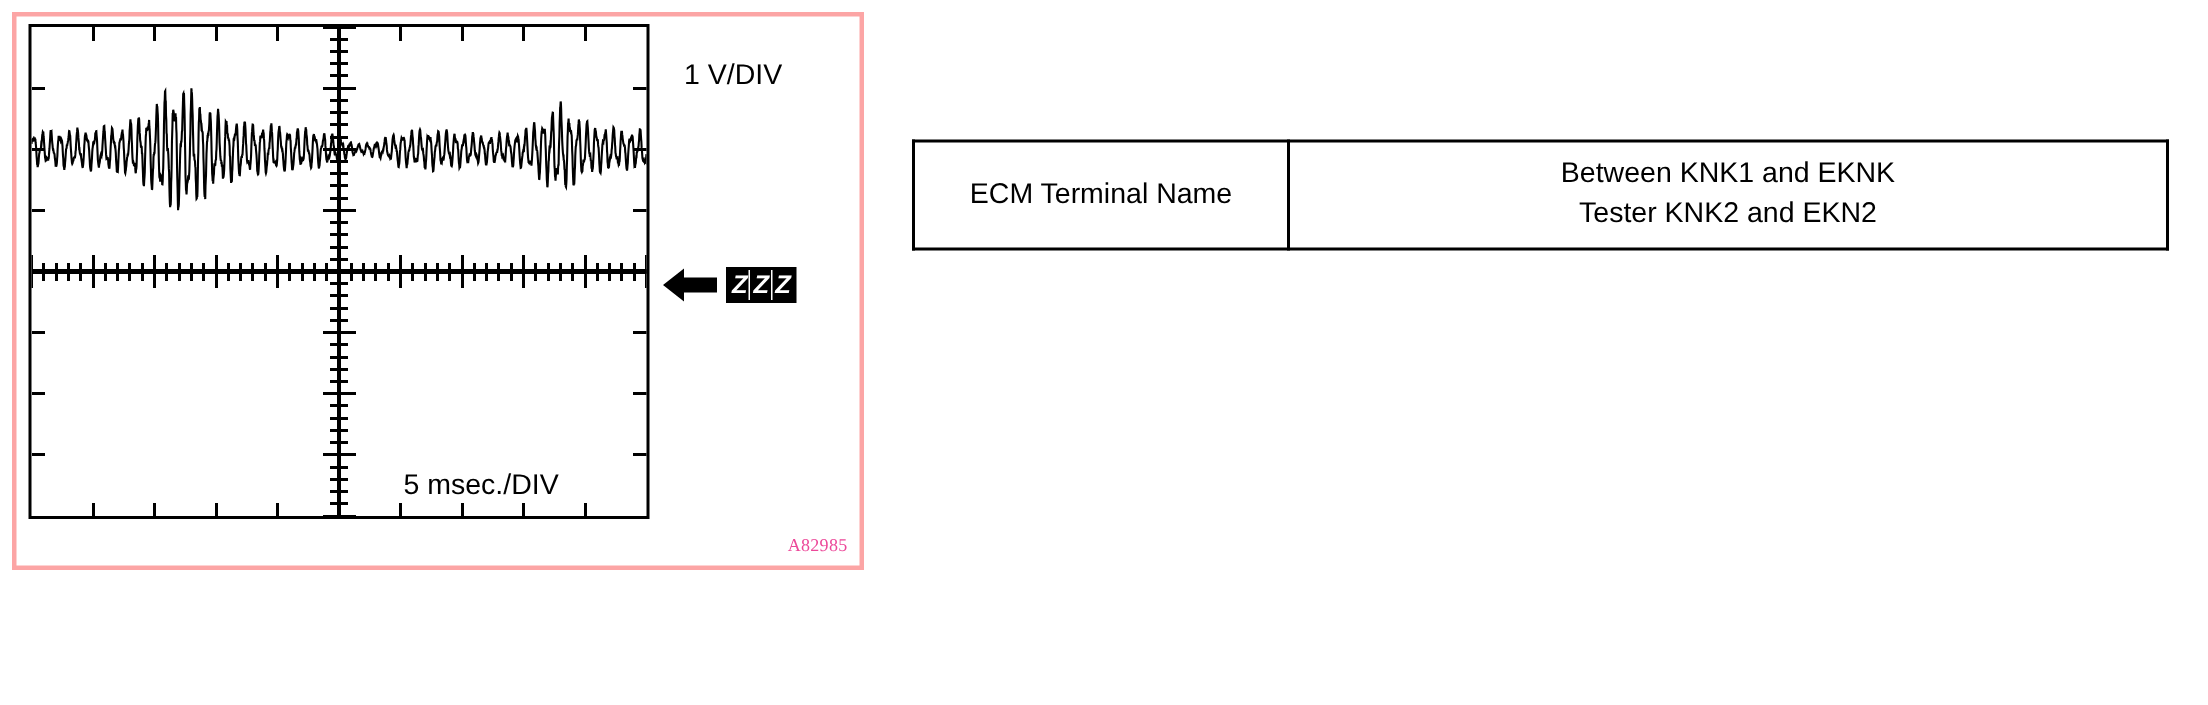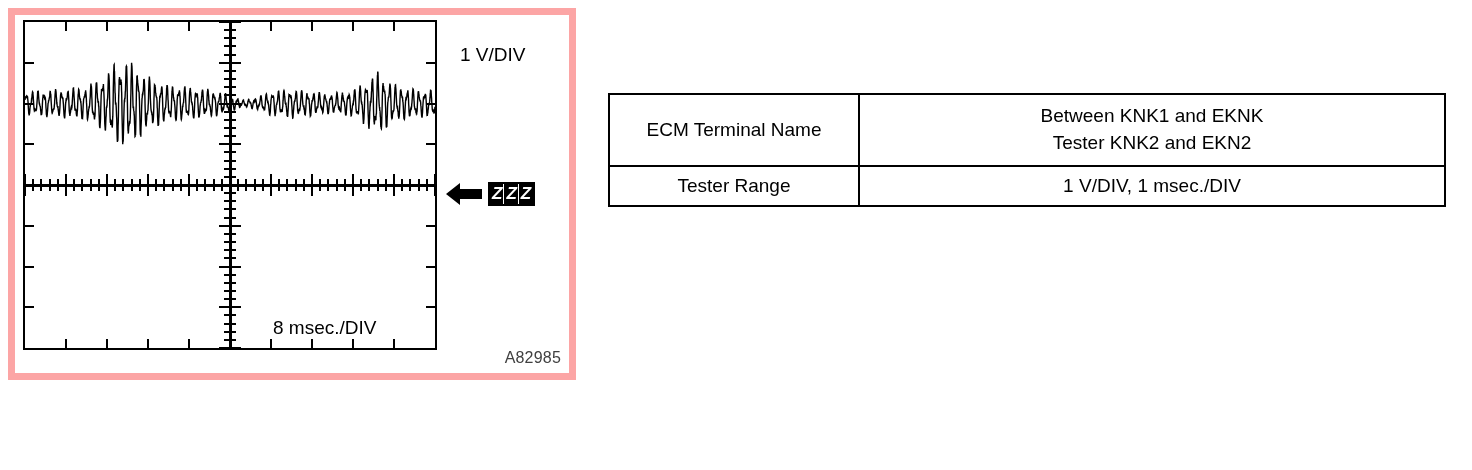--- a/index.html
+++ b/index.html
@@ -17,21 +17,21 @@
     overflow: hidden;
   }
 
   
   #scope-figure {
     position: absolute;
     left: 8px;
     top: 8px;
     width: 568px;
     height: 372px;
-    border: 7px solid #fca5a5;
+    border: 3px solid #fca5a5;
     box-sizing: border-box;
     background: #fff;
   }
 
   #scope-grid {
     position: absolute;
     left: 8px;
     top: 5px;
     width: 414px;
     height: 330px;
@@ -55,24 +55,24 @@
     color: #000;
     white-space: nowrap;
   }
   #label-vdiv { left: 445px; top: 30px; }
   #label-timediv { left: 258px; top: 303px; }
 
   #figure-id {
     position: absolute;
     right: 8px;
     bottom: 6px;
-    font-family: Liberation Sans, sans-serif;
-    font-size: 16px;
+    font-family: Liberation Serif, serif;
+    font-size: 12px;
     letter-spacing: 0.2px;
-    color: #404040;
+    color: #ec4899;
     white-space: nowrap;
   }
 
   
   #trigger-arrow {
     position: absolute;
     left: 431px;
     top: 166px;
     width: 36px;
     height: 26px;
@@ -275,21 +275,21 @@
           <line x1="199" y1="309.7" x2="211" y2="309.7"></line>
           <line x1="199" y1="317.85" x2="211" y2="317.85"></line>
           <line x1="194" y1="326" x2="216" y2="326"></line>
         </g>
       <path id="p-waveform" fill="none" stroke="#000" stroke-width="1.4" shape-rendering="geometricPrecision" d="M0.00 77.91L0.17 76.19L0.34 75.13L0.51 74.92L0.68 74.77L0.85 75.48L1.02 75.58L1.20 75.16L1.37 74.84L1.54 76.28L1.71 74.70L1.88 74.99L2.05 74.21L2.22 74.19L2.39 74.98L2.56 74.56L2.73 77.00L2.90 78.37L3.07 80.34L3.25 83.68L3.42 86.68L3.59 88.61L3.76 91.50L3.93 91.67L4.10 93.43L4.27 92.53L4.44 91.57L4.61 91.06L4.78 88.90L4.95 86.51L5.13 84.45L5.30 84.00L5.47 82.47L5.64 81.60L5.81 82.20L5.98 81.30L6.15 81.06L6.32 80.23L6.49 77.96L6.66 78.28L6.83 76.65L7.00 74.21L7.17 71.91L7.35 71.17L7.52 70.07L7.69 70.41L7.86 69.70L8.03 72.81L8.20 74.01L8.37 77.04L8.54 79.45L8.71 82.24L8.88 84.46L9.05 87.06L9.22 87.85L9.40 88.94L9.57 88.70L9.74 89.44L9.91 88.68L10.08 88.46L10.25 87.31L10.42 87.57L10.59 87.80L10.76 87.74L10.93 87.64L11.10 89.17L11.28 87.60L11.45 87.51L11.62 85.93L11.79 82.97L11.96 81.30L12.13 78.66L12.30 76.25L12.47 73.56L12.64 70.16L12.81 68.77L12.98 69.66L13.15 70.39L13.33 70.10L13.50 72.47L13.67 75.20L13.84 77.24L14.01 78.73L14.18 80.82L14.35 81.79L14.52 81.74L14.69 82.68L14.86 83.82L15.03 84.05L15.20 84.27L15.38 85.16L15.55 87.20L15.72 88.34L15.89 89.83L16.06 92.04L16.23 91.91L16.40 93.08L16.57 92.57L16.74 91.91L16.91 90.64L17.08 87.79L17.25 85.82L17.42 81.25L17.60 78.46L17.77 76.09L17.94 75.42L18.11 72.60L18.28 73.49L18.45 73.36L18.62 72.68L18.79 73.47L18.96 74.99L19.13 75.52L19.30 75.66L19.48 75.20L19.65 76.23L19.82 75.91L19.99 76.09L20.16 75.43L20.33 75.86L20.50 77.54L20.67 79.47L20.84 83.04L21.01 85.96L21.18 87.79L21.35 92.11L21.53 92.99L21.70 93.68L21.87 95.19L22.04 93.34L22.21 93.30L22.38 90.45L22.55 88.83L22.72 86.28L22.89 83.86L23.06 81.47L23.23 81.06L23.40 80.69L23.57 78.39L23.75 79.22L23.92 78.05L24.09 77.34L24.26 76.25L24.43 75.62L24.60 74.67L24.77 73.14L24.94 70.62L25.11 69.37L25.28 69.44L25.45 70.73L25.63 72.10L25.80 72.52L25.97 76.03L26.14 79.28L26.31 82.06L26.48 84.27L26.65 87.03L26.82 88.80L26.99 90.72L27.16 91.24L27.33 90.94L27.50 90.21L27.68 89.36L27.85 89.22L28.02 88.69L28.19 87.32L28.36 87.07L28.53 87.04L28.70 86.33L28.87 87.53L29.04 86.54L29.21 85.30L29.38 82.94L29.55 82.06L29.72 78.19L29.90 75.95L30.07 72.75L30.24 70.84L30.41 69.46L30.58 67.09L30.75 69.01L30.92 69.00L31.09 70.64L31.26 73.60L31.43 75.56L31.60 77.43L31.77 81.09L31.95 81.01L32.12 83.04L32.29 84.32L32.46 84.76L32.63 84.23L32.80 85.17L32.97 85.09L33.14 87.48L33.31 88.60L33.48 88.18L33.65 90.74L33.82 92.61L34.00 93.35L34.17 93.33L34.34 92.51L34.51 91.02L34.68 88.75L34.85 86.13L35.02 83.18L35.19 78.83L35.36 77.16L35.53 73.80L35.70 72.24L35.88 71.83L36.05 70.44L36.22 71.98L36.39 71.73L36.56 72.17L36.73 73.60L36.90 75.35L37.07 75.64L37.24 75.35L37.41 75.85L37.58 75.67L37.75 75.90L37.92 76.26L38.10 78.82L38.27 80.62L38.44 82.36L38.61 85.61L38.78 88.23L38.95 91.79L39.12 93.71L39.29 94.69L39.46 95.57L39.63 96.30L39.80 95.02L39.98 91.72L40.15 89.76L40.32 87.25L40.49 83.55L40.66 81.22L40.83 80.21L41.00 78.58L41.17 76.78L41.34 76.69L41.51 77.39L41.68 76.79L41.85 76.95L42.02 76.03L42.20 75.13L42.37 74.00L42.54 70.86L42.71 70.71L42.88 70.69L43.05 69.51L43.22 69.46L43.39 72.15L43.56 73.94L43.73 76.56L43.90 80.78L44.08 84.84L44.25 88.69L44.42 90.14L44.59 91.55L44.76 92.57L44.93 93.81L45.10 92.02L45.27 91.05L45.44 90.49L45.61 89.40L45.78 87.58L45.95 86.17L46.13 85.46L46.30 86.05L46.47 85.68L46.64 86.03L46.81 84.23L46.98 84.43L47.15 82.59L47.32 79.25L47.49 76.64L47.66 73.92L47.83 71.23L48.00 69.47L48.18 66.22L48.35 65.99L48.52 65.92L48.69 69.21L48.86 69.71L49.03 73.72L49.20 76.11L49.37 79.17L49.54 81.77L49.71 84.93L49.88 86.84L50.05 86.50L50.23 87.27L50.40 87.79L50.57 87.65L50.74 86.79L50.91 87.91L51.08 88.07L51.25 91.40L51.42 92.34L51.59 93.59L51.76 93.85L51.93 94.41L52.10 92.42L52.27 89.53L52.45 88.27L52.62 83.74L52.79 79.68L52.96 76.96L53.13 72.62L53.30 71.99L53.47 69.97L53.64 67.29L53.81 67.56L53.98 68.12L54.15 70.01L54.33 72.55L54.50 74.73L54.67 75.68L54.84 77.24L55.01 75.98L55.18 78.13L55.35 76.78L55.52 78.99L55.69 80.06L55.86 80.00L56.03 82.09L56.20 84.10L56.38 88.46L56.55 90.81L56.72 93.11L56.89 96.67L57.06 96.01L57.23 97.27L57.40 95.56L57.57 95.83L57.74 93.15L57.91 89.01L58.08 85.71L58.25 82.00L58.43 80.54L58.60 77.24L58.77 76.86L58.94 75.82L59.11 75.40L59.28 74.36L59.45 75.06L59.62 75.58L59.79 73.84L59.96 72.33L60.13 71.40L60.30 70.31L60.48 70.10L60.65 68.38L60.82 70.98L60.99 71.58L61.16 73.92L61.33 76.36L61.50 80.39L61.67 82.72L61.84 86.72L62.01 90.00L62.18 92.72L62.35 97.04L62.52 97.46L62.70 96.17L62.87 95.55L63.04 93.66L63.21 92.66L63.38 89.80L63.55 88.83L63.72 87.15L63.89 86.42L64.06 85.37L64.23 85.50L64.40 84.97L64.58 83.22L64.75 81.24L64.92 77.94L65.09 76.49L65.26 74.37L65.43 68.98L65.60 67.26L65.77 64.26L65.94 61.59L66.11 63.56L66.28 63.97L66.45 64.73L66.63 68.22L66.80 74.80L66.97 77.81L67.14 83.19L67.31 86.92L67.48 89.19L67.65 91.18L67.82 90.68L67.99 90.40L68.16 91.16L68.33 92.62L68.50 91.59L68.67 90.52L68.85 93.22L69.02 92.68L69.19 94.64L69.36 96.76L69.53 97.43L69.70 95.03L69.87 94.64L70.04 92.68L70.21 87.06L70.38 82.75L70.55 75.10L70.73 70.83L70.90 66.18L71.07 63.63L71.24 60.82L71.41 61.98L71.58 60.34L71.75 61.45L71.92 65.28L72.09 70.60L72.26 71.41L72.43 75.49L72.60 76.59L72.77 77.24L72.95 80.04L73.12 80.18L73.29 79.58L73.46 79.84L73.63 84.31L73.80 84.37L73.97 88.25L74.14 93.33L74.31 97.31L74.48 102.83L74.65 104.92L74.83 105.50L75.00 105.50L75.17 102.13L75.34 99.85L75.51 96.74L75.68 88.98L75.85 83.47L76.02 78.30L76.19 73.04L76.36 71.27L76.53 67.13L76.70 68.84L76.88 68.50L77.05 68.95L77.22 67.46L77.39 66.98L77.56 66.54L77.73 68.08L77.90 67.89L78.07 64.83L78.24 63.92L78.41 61.97L78.58 66.62L78.75 68.00L78.92 72.02L79.10 76.01L79.27 81.55L79.44 89.29L79.61 94.53L79.78 101.69L79.95 104.06L80.12 106.01L80.29 108.49L80.46 108.08L80.63 103.98L80.80 99.42L80.98 95.32L81.15 93.99L81.32 87.23L81.49 84.76L81.66 85.83L81.83 83.46L82.00 84.39L82.17 80.48L82.34 77.96L82.51 77.28L82.68 75.36L82.85 71.14L83.02 66.19L83.20 59.90L83.37 55.20L83.54 51.29L83.71 52.85L83.88 53.20L84.05 56.38L84.22 58.72L84.39 64.75L84.56 75.25L84.73 81.44L84.90 89.68L85.08 95.34L85.25 99.84L85.42 100.89L85.59 99.19L85.76 103.06L85.93 102.30L86.10 101.83L86.27 99.00L86.44 99.31L86.61 100.23L86.78 99.60L86.95 100.34L87.13 104.87L87.30 104.92L87.47 102.82L87.64 96.67L87.81 94.15L87.98 85.53L88.15 78.08L88.32 65.21L88.49 58.70L88.66 50.58L88.83 48.36L89.00 43.05L89.17 42.73L89.35 49.16L89.52 49.41L89.69 59.07L89.86 61.72L90.03 70.61L90.20 71.53L90.37 79.32L90.54 82.13L90.71 82.15L90.88 80.66L91.05 82.71L91.22 85.28L91.40 89.59L91.57 94.43L91.74 96.73L91.91 105.80L92.08 112.62L92.25 117.41L92.42 120.08L92.59 116.20L92.76 119.00L92.93 115.57L93.10 103.73L93.27 99.97L93.45 90.85L93.62 76.97L93.79 71.46L93.96 66.01L94.13 57.34L94.30 58.11L94.47 55.15L94.64 56.03L94.81 56.98L94.98 61.56L95.15 62.63L95.33 60.35L95.50 62.87L95.67 62.10L95.84 61.65L96.01 57.60L96.18 61.89L96.35 60.09L96.52 67.64L96.69 70.85L96.86 81.31L97.03 93.18L97.20 100.76L97.38 107.54L97.55 116.23L97.72 122.15L97.89 119.87L98.06 119.74L98.23 118.08L98.40 111.99L98.57 105.13L98.74 98.54L98.91 92.01L99.08 85.80L99.25 81.07L99.42 77.54L99.60 80.11L99.77 75.79L99.94 76.97L100.11 74.13L100.28 69.71L100.45 69.10L100.62 62.21L100.79 56.57L100.96 51.23L101.13 44.74L101.30 44.37L101.47 46.32L101.65 43.98L101.82 50.90L101.99 55.52L102.16 64.67L102.33 76.50L102.50 86.21L102.67 99.35L102.84 103.27L103.01 108.55L103.18 109.18L103.35 111.58L103.53 108.60L103.70 104.88L103.87 103.91L104.04 103.50L104.21 102.41L104.38 100.43L104.55 100.66L104.72 99.39L104.89 101.78L105.06 98.72L105.23 95.96L105.40 89.95L105.58 84.24L105.75 75.84L105.92 70.70L106.09 58.28L106.26 53.89L106.43 47.93L106.60 40.88L106.77 43.12L106.94 44.28L107.11 48.43L107.28 54.94L107.45 58.82L107.63 68.25L107.80 74.75L107.97 82.21L108.14 86.32L108.31 85.04L108.48 85.08L108.65 88.38L108.82 88.86L108.99 89.49L109.16 92.92L109.33 93.94L109.50 101.33L109.67 104.05L109.85 111.52L110.02 114.49L110.19 114.25L110.36 111.93L110.53 113.33L110.70 108.26L110.87 98.92L111.04 88.71L111.21 83.32L111.38 71.68L111.55 63.74L111.73 61.15L111.90 54.13L112.07 55.56L112.24 53.38L112.41 58.01L112.58 58.16L112.75 61.68L112.92 62.37L113.09 64.03L113.26 66.89L113.43 66.54L113.60 68.74L113.77 69.65L113.95 69.76L114.12 70.56L114.29 75.73L114.46 78.68L114.63 87.37L114.80 92.19L114.97 99.96L115.14 107.82L115.31 111.41L115.48 113.29L115.65 112.86L115.83 114.72L116.00 106.01L116.17 102.12L116.34 98.80L116.51 91.35L116.68 84.22L116.85 80.86L117.02 76.35L117.19 76.11L117.36 73.05L117.53 73.12L117.70 70.53L117.87 72.59L118.05 69.53L118.22 69.30L118.39 66.90L118.56 64.14L118.73 58.54L118.90 56.95L119.07 57.58L119.24 57.17L119.41 60.70L119.58 63.27L119.75 69.54L119.92 76.06L120.10 84.69L120.27 90.45L120.44 97.67L120.61 99.59L120.78 102.87L120.95 101.90L121.12 104.52L121.29 101.16L121.46 99.10L121.63 97.92L121.80 93.26L121.97 90.84L122.15 92.73L122.32 91.23L122.49 92.45L122.66 89.39L122.83 88.63L123.00 88.31L123.17 83.38L123.34 81.55L123.51 76.36L123.68 69.63L123.85 64.69L124.02 59.60L124.20 57.84L124.37 54.55L124.54 56.97L124.71 58.22L124.88 61.03L125.05 64.92L125.22 70.88L125.39 77.04L125.56 79.93L125.73 82.96L125.90 86.30L126.08 87.92L126.25 89.32L126.42 88.69L126.59 91.25L126.76 89.80L126.93 93.15L127.10 91.68L127.27 93.65L127.44 96.95L127.61 101.10L127.78 99.33L127.95 100.34L128.13 99.11L128.30 97.52L128.47 94.82L128.64 89.87L128.81 84.93L128.98 76.18L129.15 73.10L129.32 66.64L129.49 63.04L129.66 63.34L129.83 63.30L130.00 62.71L130.18 66.11L130.35 65.28L130.52 70.65L130.69 71.02L130.86 71.42L131.03 74.53L131.20 73.95L131.37 74.36L131.54 75.88L131.71 75.03L131.88 77.29L132.05 79.20L132.22 85.65L132.40 86.49L132.57 94.16L132.74 97.46L132.91 100.83L133.08 103.93L133.25 102.69L133.42 102.91L133.59 102.70L133.76 96.78L133.93 94.84L134.10 89.99L134.28 85.26L134.45 80.83L134.62 78.90L134.79 74.13L134.96 74.47L135.13 73.83L135.30 74.15L135.47 72.99L135.64 71.26L135.81 72.33L135.98 71.05L136.15 70.71L136.33 68.20L136.50 66.29L136.67 65.33L136.84 64.47L137.01 65.96L137.18 68.38L137.35 73.46L137.52 76.32L137.69 81.96L137.86 87.92L138.03 90.99L138.20 94.47L138.38 97.47L138.55 97.62L138.72 99.34L138.89 98.90L139.06 96.22L139.23 93.13L139.40 92.17L139.57 90.69L139.74 88.13L139.91 87.01L140.08 86.21L140.25 87.34L140.42 85.02L140.60 85.86L140.77 83.31L140.94 80.26L141.11 77.93L141.28 74.03L141.45 72.25L141.62 66.50L141.79 66.10L141.96 63.15L142.13 63.89L142.30 63.24L142.48 65.63L142.65 68.23L142.82 72.34L142.99 77.35L143.16 78.71L143.33 82.77L143.50 85.85L143.67 89.14L143.84 90.11L144.01 89.87L144.18 90.23L144.35 90.73L144.53 88.73L144.70 90.50L144.87 90.79L145.04 91.78L145.21 91.99L145.38 92.93L145.55 94.53L145.72 95.15L145.89 92.18L146.06 90.55L146.23 88.27L146.40 85.24L146.58 79.56L146.75 75.49L146.92 70.97L147.09 69.45L147.26 66.75L147.43 65.03L147.60 65.06L147.77 65.55L147.94 69.22L148.11 71.59L148.28 72.71L148.45 76.15L148.63 75.45L148.80 77.01L148.97 79.32L149.14 78.00L149.31 79.07L149.48 79.10L149.65 81.75L149.82 83.52L149.99 85.41L150.16 88.37L150.33 91.74L150.50 96.02L150.68 96.49L150.85 97.82L151.02 98.31L151.19 98.10L151.36 96.05L151.53 93.03L151.70 89.93L151.87 84.79L152.04 82.21L152.21 77.16L152.38 76.27L152.55 73.08L152.72 72.60L152.90 74.10L153.07 73.47L153.24 72.43L153.41 74.02L153.58 72.34L153.75 72.61L153.92 72.03L154.09 70.90L154.26 71.11L154.43 68.38L154.60 70.50L154.78 70.65L154.95 74.44L155.12 75.81L155.29 81.28L155.46 83.51L155.63 88.31L155.80 90.91L155.97 93.95L156.14 96.85L156.31 97.53L156.48 96.95L156.65 94.95L156.82 92.92L157.00 91.87L157.17 89.23L157.34 88.11L157.51 84.78L157.68 84.86L157.85 84.81L158.02 82.34L158.19 81.59L158.36 80.92L158.53 81.28L158.70 77.46L158.88 76.04L159.05 72.91L159.22 69.68L159.39 68.71L159.56 65.48L159.73 66.54L159.90 64.26L160.07 66.29L160.24 69.75L160.41 70.88L160.58 75.13L160.75 79.50L160.92 82.56L161.10 86.73L161.27 89.12L161.44 88.97L161.61 90.66L161.78 89.40L161.95 91.01L162.12 90.13L162.29 89.38L162.46 90.62L162.63 89.93L162.80 89.71L162.97 91.96L163.15 92.33L163.32 92.55L163.49 92.14L163.66 90.11L163.83 88.42L164.00 83.77L164.17 81.64L164.34 76.23L164.51 72.90L164.68 70.12L164.85 68.96L165.03 67.74L165.20 66.02L165.37 66.57L165.54 69.64L165.71 70.24L165.88 72.25L166.05 74.66L166.22 76.47L166.39 79.35L166.56 80.13L166.73 80.09L166.90 81.08L167.08 80.57L167.25 83.57L167.42 83.15L167.59 84.44L167.76 87.83L167.93 89.51L168.10 92.08L168.27 93.80L168.44 95.34L168.61 95.67L168.78 96.27L168.95 95.25L169.13 92.63L169.30 90.23L169.47 86.50L169.64 83.18L169.81 78.69L169.98 76.14L170.15 74.87L170.32 72.16L170.49 71.56L170.66 71.78L170.83 73.20L171.00 73.64L171.17 72.77L171.35 73.04L171.52 74.32L171.69 73.13L171.86 72.30L172.03 71.80L172.20 71.82L172.37 72.28L172.54 75.29L172.71 75.73L172.88 80.57L173.05 82.93L173.22 86.33L173.40 89.93L173.57 91.77L173.74 94.84L173.91 94.99L174.08 95.44L174.25 94.25L174.42 92.89L174.59 91.83L174.76 89.69L174.93 87.13L175.10 84.19L175.28 83.10L175.45 81.80L175.62 80.25L175.79 80.98L175.96 80.03L176.13 78.83L176.30 78.11L176.47 78.16L176.64 74.48L176.81 74.32L176.98 70.16L177.15 69.73L177.32 68.59L177.50 67.70L177.67 68.40L177.84 69.31L178.01 72.26L178.18 74.42L178.35 78.53L178.52 82.78L178.69 85.25L178.86 88.21L179.03 89.08L179.20 90.58L179.38 91.82L179.55 90.27L179.72 91.28L179.89 90.30L180.06 87.95L180.23 88.24L180.40 89.19L180.57 89.03L180.74 88.37L180.91 88.84L181.08 88.69L181.25 88.21L181.43 87.67L181.60 85.67L181.77 82.47L181.94 78.31L182.11 74.80L182.28 72.09L182.45 69.56L182.62 69.29L182.79 66.80L182.96 68.66L183.13 68.17L183.30 71.58L183.47 72.55L183.65 74.22L183.82 78.41L183.99 79.34L184.16 81.33L184.33 83.06L184.50 82.14L184.67 82.42L184.84 83.32L185.01 84.39L185.18 84.40L185.35 85.41L185.53 88.05L185.70 89.49L185.87 90.40L186.04 92.63L186.21 93.06L186.38 93.94L186.55 93.64L186.72 90.91L186.89 90.15L187.06 86.86L187.23 84.09L187.40 80.53L187.58 76.49L187.75 73.97L187.92 72.35L188.09 71.89L188.26 71.36L188.43 72.95L188.60 73.01L188.77 74.35L188.94 74.13L189.11 74.93L189.28 75.33L189.45 76.39L189.63 74.80L189.80 76.28L189.97 76.12L190.14 77.18L190.31 78.15L190.48 79.79L190.65 81.16L190.82 84.37L190.99 87.75L191.16 90.30L191.33 92.13L191.50 93.67L191.67 94.26L191.85 92.60L192.02 92.46L192.19 89.82L192.36 88.64L192.53 86.10L192.70 83.92L192.87 81.55L193.04 80.77L193.21 80.22L193.38 79.62L193.55 79.47L193.72 79.54L193.90 79.22L194.07 78.02L194.24 76.23L194.41 75.56L194.58 74.93L194.75 73.71L194.92 72.00L195.09 71.40L195.26 70.89L195.43 72.37L195.60 74.21L195.78 75.31L195.95 79.10L196.12 81.62L196.29 84.21L196.46 86.68L196.63 88.26L196.80 88.72L196.97 89.50L197.14 90.31L197.31 88.55L197.48 89.10L197.65 87.67L197.83 86.56L198.00 86.95L198.17 86.67L198.34 86.49L198.51 85.89L198.68 86.41L198.85 85.70L199.02 84.25L199.19 83.22L199.36 81.87L199.53 80.48L199.70 77.56L199.88 76.85L200.05 73.60L200.22 72.26L200.39 72.21L200.56 71.13L200.73 72.33L200.90 73.86L201.07 75.08L201.24 76.72L201.41 79.04L201.58 79.40L201.75 81.76L201.93 83.20L202.10 82.84L202.27 83.81L202.44 83.41L202.61 83.61L202.78 84.83L202.95 84.78L203.12 85.20L203.29 85.68L203.46 86.66L203.63 88.05L203.80 88.22L203.97 88.79L204.15 88.85L204.32 87.68L204.49 86.92L204.66 85.84L204.83 82.76L205.00 80.59L205.17 79.09L205.34 77.10L205.51 75.85L205.68 75.01L205.85 74.62L206.03 74.75L206.20 75.32L206.37 76.66L206.54 77.60L206.71 78.15L206.88 78.24L207.05 78.13L207.22 78.81L207.39 78.75L207.56 78.41L207.73 79.57L207.90 79.26L208.08 80.63L208.25 81.57L208.42 83.28L208.59 84.83L208.76 85.28L208.93 87.08L209.10 87.53L209.27 88.00L209.44 88.00L209.61 87.84L209.78 87.16L209.95 85.71L210.12 84.60L210.30 83.17L210.47 82.11L210.64 81.32L210.81 80.75L210.98 80.02L211.15 79.25L211.32 79.13L211.49 79.57L211.66 79.08L211.83 79.35L212.00 78.77L212.17 78.89L212.35 78.45L212.52 77.42L212.69 77.22L212.86 77.51L213.03 77.32L213.20 78.35L213.37 78.55L213.54 79.50L213.71 80.66L213.88 82.18L214.05 83.48L214.22 84.08L214.40 84.46L214.57 85.34L214.74 85.21L214.91 85.24L215.08 84.62L215.25 84.32L215.42 84.01L215.59 83.46L215.76 83.12L215.93 82.66L216.10 82.64L216.28 82.72L216.45 82.28L216.62 82.57L216.79 82.05L216.96 81.69L217.13 81.25L217.30 80.58L217.47 80.14L217.64 79.52L217.81 78.97L217.98 78.39L218.15 78.21L218.32 78.22L218.50 78.07L218.67 78.91L218.84 79.36L219.01 80.14L219.18 80.89L219.35 81.59L219.52 82.11L219.69 82.61L219.86 83.03L220.03 82.85L220.20 82.73L220.38 83.13L220.55 83.30L220.72 82.96L220.89 83.66L221.06 83.78L221.23 83.83L221.40 84.58L221.57 84.23L221.74 84.63L221.91 84.68L222.08 83.78L222.25 83.55L222.42 82.59L222.60 81.82L222.77 80.82L222.94 79.38L223.11 78.75L223.28 78.05L223.45 77.91L223.62 77.61L223.79 78.06L223.96 77.94L224.13 78.68L224.30 79.29L224.47 79.84L224.65 79.91L224.82 79.93L224.99 80.20L225.16 80.72L225.33 80.53L225.50 80.87L225.67 80.91L225.84 81.22L226.01 81.96L226.18 83.25L226.35 84.11L226.53 85.07L226.70 85.52L226.87 86.45L227.04 86.50L227.21 86.56L227.38 86.11L227.55 85.05L227.72 83.94L227.89 83.10L228.06 81.92L228.23 80.75L228.40 80.44L228.57 79.75L228.75 78.95L228.92 79.13L229.09 79.06L229.26 79.17L229.43 78.70L229.60 79.26L229.77 78.52L229.94 78.77L230.11 77.59L230.28 77.24L230.45 77.53L230.63 77.28L230.80 77.51L230.97 78.11L231.14 79.31L231.31 80.40L231.48 81.56L231.65 83.14L231.82 84.63L231.99 85.56L232.16 86.86L232.33 86.94L232.50 86.94L232.68 87.38L232.85 86.48L233.02 85.56L233.19 84.39L233.36 84.49L233.53 83.33L233.70 83.03L233.87 83.01L234.04 82.68L234.21 82.98L234.38 82.00L234.55 82.06L234.72 80.63L234.90 79.70L235.07 79.09L235.24 77.24L235.41 76.28L235.58 74.50L235.75 73.90L235.92 73.92L236.09 73.42L236.26 74.81L236.43 76.01L236.60 78.08L236.78 78.81L236.95 81.62L237.12 83.28L237.29 83.57L237.46 84.77L237.63 85.29L237.80 85.80L237.97 85.93L238.14 85.78L238.31 86.19L238.48 86.48L238.65 86.01L238.83 86.53L239.00 86.53L239.17 87.53L239.34 87.25L239.51 88.33L239.68 87.47L239.85 85.83L240.02 84.07L240.19 82.97L240.36 80.10L240.53 77.69L240.70 75.21L240.88 73.86L241.05 72.75L241.22 72.19L241.39 71.87L241.56 72.51L241.73 74.79L241.90 76.10L242.07 77.28L242.24 78.41L242.41 78.82L242.58 79.22L242.75 80.74L242.93 80.82L243.10 80.44L243.27 81.42L243.44 82.75L243.61 82.80L243.78 84.88L243.95 86.75L244.12 88.70L244.29 89.76L244.46 91.55L244.63 93.20L244.80 93.31L244.97 91.94L245.15 91.16L245.32 89.28L245.49 85.97L245.66 82.76L245.83 81.75L246.00 78.57L246.17 76.95L246.34 76.14L246.51 75.03L246.68 74.07L246.85 74.44L247.03 75.68L247.20 74.98L247.37 75.17L247.54 75.18L247.71 74.79L247.88 74.35L248.05 73.39L248.22 74.19L248.39 74.22L248.56 75.37L248.73 75.72L248.90 79.08L249.08 80.54L249.25 83.62L249.42 87.02L249.59 89.15L249.76 90.75L249.93 92.31L250.10 94.12L250.27 92.01L250.44 91.76L250.61 91.00L250.78 88.66L250.95 87.52L251.13 85.14L251.30 82.98L251.47 83.45L251.64 81.65L251.81 82.62L251.98 81.03L252.15 80.17L252.32 79.97L252.49 79.00L252.66 77.26L252.83 75.21L253.00 72.89L253.17 71.78L253.35 69.48L253.52 69.39L253.69 68.52L253.86 70.81L254.03 72.86L254.20 74.11L254.37 77.67L254.54 79.44L254.71 83.09L254.88 86.50L255.05 87.58L255.22 88.49L255.40 90.28L255.57 89.72L255.74 88.15L255.91 88.74L256.08 88.33L256.25 88.59L256.42 87.46L256.59 87.99L256.76 87.87L256.93 88.39L257.10 89.40L257.28 89.30L257.45 86.81L257.62 85.16L257.79 84.45L257.96 79.77L258.13 78.43L258.30 75.05L258.47 72.11L258.64 69.96L258.81 68.82L258.98 68.37L259.15 68.81L259.33 71.17L259.50 73.39L259.67 73.84L259.84 76.26L260.01 78.19L260.18 80.14L260.35 81.46L260.52 81.55L260.69 82.32L260.86 82.52L261.03 82.23L261.20 84.46L261.38 85.25L261.55 86.61L261.72 89.29L261.89 89.86L262.06 92.86L262.23 92.78L262.40 93.40L262.57 94.92L262.74 93.51L262.91 90.10L263.08 88.54L263.25 85.34L263.43 81.13L263.60 78.34L263.77 75.18L263.94 73.26L264.11 73.60L264.28 72.92L264.45 72.19L264.62 72.98L264.79 73.24L264.96 75.00L265.13 73.77L265.30 74.46L265.47 74.89L265.65 74.22L265.82 74.46L265.99 73.39L266.16 75.51L266.33 76.23L266.50 77.91L266.67 80.94L266.84 83.75L267.01 85.57L267.18 90.32L267.35 92.55L267.53 93.67L267.70 96.16L267.87 96.07L268.04 94.96L268.21 92.09L268.38 90.18L268.55 88.07L268.72 86.61L268.89 83.29L269.06 82.57L269.23 80.89L269.40 79.46L269.57 79.35L269.75 78.40L269.92 79.60L270.09 77.53L270.26 76.64L270.43 76.47L270.60 73.31L270.77 71.44L270.94 71.17L271.11 69.45L271.28 69.58L271.45 69.87L271.63 71.84L271.80 72.98L271.97 76.99L272.14 79.97L272.31 82.26L272.48 84.93L272.65 88.75L272.82 89.16L272.99 90.09L273.16 91.58L273.33 90.57L273.50 90.79L273.68 89.32L273.85 87.89L274.02 87.61L274.19 88.16L274.36 87.83L274.53 88.38L274.70 88.40L274.87 87.61L275.04 85.81L275.21 84.93L275.38 82.87L275.55 80.43L275.73 77.85L275.90 75.87L276.07 73.02L276.24 70.92L276.41 69.73L276.58 68.86L276.75 68.82L276.92 69.32L277.09 70.58L277.26 73.26L277.43 76.52L277.60 78.97L277.77 81.01L277.95 82.67L278.12 83.15L278.29 84.27L278.46 84.53L278.63 84.45L278.80 85.50L278.97 85.15L279.14 86.81L279.31 86.69L279.48 88.57L279.65 91.01L279.82 92.43L280.00 92.55L280.17 92.75L280.34 92.11L280.51 89.88L280.68 87.86L280.85 85.68L281.02 82.91L281.19 79.13L281.36 77.16L281.53 74.87L281.70 73.04L281.88 71.63L282.05 71.23L282.22 73.40L282.39 74.24L282.56 74.62L282.73 74.72L282.90 76.49L283.07 76.38L283.24 75.67L283.41 76.51L283.58 76.84L283.75 76.10L283.93 76.91L284.10 77.83L284.27 81.26L284.44 81.71L284.61 84.51L284.78 88.09L284.95 90.72L285.12 91.52L285.29 93.94L285.46 93.60L285.63 94.14L285.80 92.56L285.98 90.47L286.15 88.00L286.32 85.98L286.49 83.28L286.66 81.93L286.83 81.08L287.00 79.40L287.17 78.20L287.34 79.00L287.51 78.56L287.68 78.57L287.85 76.85L288.02 75.92L288.20 76.14L288.37 74.62L288.54 72.39L288.71 71.64L288.88 72.24L289.05 71.94L289.22 72.27L289.39 73.96L289.56 76.90L289.73 79.19L289.90 80.65L290.07 84.13L290.25 87.27L290.42 89.25L290.59 90.09L290.76 90.02L290.93 89.94L291.10 90.74L291.27 89.15L291.44 88.03L291.61 86.84L291.78 86.14L291.95 86.63L292.13 84.87L292.30 84.82L292.47 85.97L292.64 85.45L292.81 85.19L292.98 83.65L293.15 81.28L293.32 79.85L293.49 78.09L293.66 75.64L293.83 72.75L294.00 72.32L294.18 70.14L294.35 70.71L294.52 71.02L294.69 72.76L294.86 74.08L295.03 76.17L295.20 77.92L295.37 79.72L295.54 82.50L295.71 83.43L295.88 85.09L296.05 85.52L296.22 84.60L296.40 85.18L296.57 84.83L296.74 85.22L296.91 86.08L297.08 87.78L297.25 88.39L297.42 88.69L297.59 89.42L297.76 90.76L297.93 90.38L298.10 89.32L298.28 87.15L298.45 84.97L298.62 83.06L298.79 80.88L298.96 77.94L299.13 76.20L299.30 74.07L299.47 73.86L299.64 73.04L299.81 72.36L299.98 73.86L300.15 74.43L300.32 76.17L300.50 76.59L300.67 77.18L300.84 77.20L301.01 78.23L301.18 78.71L301.35 79.38L301.52 78.89L301.69 80.02L301.86 80.70L302.03 81.76L302.20 84.33L302.38 85.15L302.55 87.99L302.72 89.66L302.89 91.17L303.06 91.10L303.23 92.19L303.40 90.86L303.57 90.45L303.74 88.26L303.91 86.38L304.08 83.19L304.25 82.13L304.42 80.86L304.60 78.77L304.77 77.40L304.94 77.12L305.11 77.89L305.28 77.23L305.45 76.92L305.62 77.91L305.79 76.05L305.96 76.07L306.13 75.65L306.30 74.33L306.47 74.27L306.65 73.50L306.82 74.68L306.99 75.37L307.16 76.82L307.33 77.92L307.50 81.34L307.67 83.61L307.84 85.08L308.01 86.74L308.18 89.50L308.35 89.72L308.53 90.58L308.70 89.18L308.87 89.37L309.04 88.49L309.21 86.75L309.38 85.71L309.55 85.44L309.72 84.58L309.89 83.91L310.06 83.59L310.23 83.43L310.40 83.92L310.58 82.00L310.75 81.92L310.92 80.59L311.09 78.18L311.26 76.59L311.43 74.33L311.60 72.97L311.77 71.29L311.94 70.40L312.11 70.68L312.28 72.61L312.45 73.98L312.63 75.51L312.80 77.07L312.97 80.17L313.14 82.60L313.31 83.41L313.48 85.51L313.65 85.56L313.82 86.58L313.99 86.38L314.16 86.00L314.33 86.64L314.50 86.17L314.68 87.18L314.85 88.05L315.02 88.52L315.19 88.85L315.36 88.55L315.53 88.94L315.70 88.30L315.87 88.57L316.04 86.25L316.21 83.22L316.38 80.70L316.55 79.47L316.72 76.35L316.90 74.33L317.07 72.85L317.24 72.18L317.41 70.48L317.58 72.16L317.75 73.06L317.92 73.39L318.09 76.19L318.26 77.49L318.43 77.27L318.60 79.60L318.78 78.78L318.95 78.89L319.12 79.26L319.29 79.62L319.46 80.99L319.63 82.84L319.80 84.05L319.97 84.82L320.14 87.51L320.31 90.00L320.48 91.58L320.65 93.37L320.82 92.95L321.00 92.97L321.17 92.42L321.34 89.40L321.51 87.48L321.68 84.24L321.85 81.55L322.02 79.81L322.19 78.17L322.36 76.94L322.53 75.60L322.70 75.24L322.88 75.64L323.05 75.15L323.22 76.09L323.39 75.93L323.56 75.05L323.73 75.43L323.90 74.87L324.07 74.14L324.24 72.72L324.41 73.13L324.58 74.72L324.75 75.05L324.93 77.85L325.10 80.11L325.27 83.18L325.44 85.98L325.61 88.68L325.78 90.94L325.95 92.17L326.12 93.93L326.29 93.85L326.46 93.16L326.63 91.43L326.80 89.88L326.98 88.21L327.15 86.75L327.32 85.64L327.49 83.55L327.66 83.43L327.83 82.40L328.00 82.48L328.17 81.11L328.34 81.38L328.51 78.73L328.68 78.73L328.85 76.49L329.02 73.17L329.20 72.23L329.37 68.78L329.54 68.37L329.71 68.55L329.88 67.25L330.05 69.02L330.22 71.36L330.39 74.90L330.56 77.98L330.73 81.41L330.90 84.75L331.07 87.19L331.25 88.75L331.42 90.66L331.59 89.50L331.76 91.29L331.93 89.37L332.10 90.55L332.27 90.32L332.44 90.22L332.61 89.13L332.78 90.72L332.95 90.96L333.13 90.56L333.30 92.47L333.47 90.32L333.64 88.24L333.81 85.30L333.98 82.17L334.15 78.55L334.32 74.78L334.49 70.23L334.66 68.74L334.83 66.34L335.00 64.46L335.18 63.49L335.35 65.63L335.52 67.67L335.69 69.64L335.86 74.21L336.03 76.07L336.20 78.91L336.37 80.03L336.54 79.68L336.71 80.13L336.88 82.65L337.05 82.06L337.23 83.45L337.40 85.94L337.57 88.13L337.74 90.86L337.91 92.52L338.08 96.37L338.25 98.73L338.42 101.86L338.59 101.43L338.76 98.53L338.93 97.12L339.10 92.71L339.27 89.54L339.45 84.58L339.62 78.96L339.79 74.55L339.96 71.75L340.13 69.64L340.30 68.77L340.47 67.60L340.64 67.90L340.81 69.20L340.98 68.82L341.15 68.89L341.32 70.98L341.50 70.03L341.67 68.00L341.84 68.87L342.01 69.95L342.18 67.96L342.35 70.01L342.52 72.91L342.69 78.62L342.86 82.06L343.03 87.85L343.20 92.88L343.38 96.33L343.55 101.80L343.72 103.66L343.89 106.79L344.06 106.03L344.23 102.44L344.40 97.86L344.57 96.14L344.74 89.79L344.91 88.69L345.08 83.95L345.25 81.45L345.43 81.83L345.60 80.02L345.77 80.08L345.94 77.79L346.11 78.11L346.28 74.46L346.45 70.30L346.62 68.89L346.79 64.00L346.96 60.45L347.13 59.39L347.30 58.15L347.47 57.14L347.65 57.20L347.82 62.47L347.99 67.07L348.16 71.24L348.33 78.26L348.50 87.63L348.67 93.14L348.84 94.81L349.01 99.55L349.18 100.12L349.35 102.39L349.53 99.65L349.70 96.94L349.87 95.23L350.04 94.76L350.21 94.82L350.38 96.44L350.55 96.32L350.72 95.59L350.89 98.34L351.06 93.77L351.23 92.00L351.40 91.92L351.57 82.49L351.75 76.55L351.92 72.87L352.09 64.14L352.26 59.78L352.43 53.76L352.60 52.91L352.77 49.62L352.94 50.67L353.11 54.90L353.28 61.94L353.45 65.62L353.63 70.30L353.80 75.73L353.97 79.14L354.14 81.93L354.31 84.16L354.48 85.47L354.65 85.08L354.82 89.09L354.99 88.56L355.16 91.23L355.33 94.78L355.50 95.16L355.68 101.42L355.85 105.26L356.02 104.76L356.19 106.25L356.36 106.62L356.53 104.52L356.70 101.39L356.87 93.57L357.04 88.69L357.21 81.57L357.38 73.18L357.55 70.08L357.72 64.04L357.90 63.49L358.07 61.02L358.24 64.16L358.41 64.39L358.58 64.04L358.75 67.54L358.92 66.90L359.09 70.02L359.26 69.66L359.43 69.00L359.60 70.02L359.78 69.84L359.95 71.40L360.12 72.23L360.29 76.88L360.46 82.76L360.63 85.96L360.80 92.73L360.97 97.43L361.14 102.02L361.31 105.53L361.48 105.06L361.65 103.95L361.82 104.92L362.00 101.19L362.17 95.66L362.34 93.33L362.51 86.21L362.68 82.47L362.85 79.69L363.02 79.19L363.19 77.37L363.36 75.30L363.53 75.18L363.70 74.81L363.88 74.85L364.05 73.29L364.22 71.78L364.39 69.06L364.56 65.73L364.73 64.13L364.90 61.64L365.07 63.11L365.24 63.16L365.41 66.17L365.58 68.25L365.75 75.24L365.93 79.26L366.10 84.04L366.27 89.85L366.44 93.17L366.61 95.95L366.78 96.37L366.95 95.68L367.12 96.34L367.29 96.06L367.46 92.22L367.63 92.13L367.80 90.60L367.97 88.34L368.15 89.14L368.32 90.23L368.49 88.98L368.66 88.56L368.83 88.26L369.00 86.62L369.17 82.79L369.34 80.11L369.51 76.24L369.68 71.73L369.85 69.03L370.03 65.13L370.20 64.40L370.37 62.96L370.54 62.82L370.71 65.28L370.88 67.04L371.05 70.15L371.22 73.79L371.39 76.50L371.56 80.44L371.73 82.79L371.90 84.23L372.07 84.59L372.25 86.60L372.42 86.09L372.59 85.72L372.76 87.85L372.93 89.62L373.10 88.87L373.27 92.57L373.44 92.33L373.61 94.01L373.78 96.63L373.95 94.73L374.13 94.67L374.30 92.91L374.47 89.65L374.64 86.27L374.81 83.04L374.98 77.08L375.15 74.31L375.32 71.19L375.49 68.34L375.66 67.94L375.83 67.33L376.00 69.77L376.18 69.15L376.35 70.92L376.52 72.82L376.69 73.68L376.86 73.91L377.03 75.32L377.20 76.06L377.37 74.85L377.54 75.32L377.71 78.43L377.88 79.84L378.05 80.42L378.23 83.31L378.40 86.79L378.57 91.02L378.74 93.11L378.91 96.38L379.08 96.81L379.25 96.73L379.42 97.10L379.59 95.89L379.76 92.12L379.93 90.29L380.10 86.61L380.27 83.71L380.45 81.06L380.62 78.07L380.79 77.61L380.96 76.05L381.13 76.21L381.30 76.55L381.47 74.85L381.64 75.61L381.81 74.79L381.98 72.74L382.15 71.37L382.32 72.05L382.50 70.54L382.67 70.16L382.84 68.29L383.01 70.36L383.18 72.40L383.35 74.97L383.52 77.24L383.69 82.57L383.86 84.66L384.03 89.95L384.20 91.10L384.38 93.55L384.55 93.58L384.72 93.73L384.89 93.58L385.06 92.65L385.23 89.54L385.40 88.29L385.57 88.57L385.74 87.56L385.91 86.31L386.08 85.40L386.25 85.45L386.43 85.84L386.60 84.64L386.77 81.79L386.94 80.84L387.11 77.70L387.28 75.99L387.45 72.39L387.62 70.37L387.79 68.65L387.96 66.89L388.13 67.14L388.30 67.77L388.48 68.72L388.65 72.69L388.82 74.17L388.99 78.33L389.16 79.85L389.33 84.02L389.50 84.46L389.67 86.11L389.84 86.24L390.01 87.38L390.18 88.23L390.35 87.64L390.52 87.14L390.70 87.04L390.87 89.28L391.04 89.06L391.21 90.46L391.38 91.57L391.55 91.12L391.72 91.30L391.89 89.73L392.06 89.53L392.23 86.73L392.40 82.72L392.57 79.95L392.75 76.01L392.92 73.83L393.09 71.11L393.26 69.24L393.43 70.22L393.60 69.25L393.77 71.62L393.94 72.38L394.11 74.40L394.28 75.47L394.45 76.62L394.63 77.79L394.80 77.95L394.97 78.44L395.14 79.73L395.31 79.24L395.48 79.19L395.65 80.39L395.82 83.41L395.99 84.39L396.16 87.42L396.33 89.99L396.50 92.30L396.68 94.19L396.85 94.78L397.02 95.75L397.19 94.32L397.36 92.06L397.53 90.54L397.70 86.31L397.87 83.71L398.04 81.31L398.21 79.21L398.38 76.27L398.55 75.05L398.72 74.48L398.90 75.74L399.07 76.00L399.24 75.40L399.41 76.08L399.58 75.17L399.75 75.12L399.92 73.98L400.09 73.42L400.26 72.34L400.43 72.34L400.60 72.69L400.78 73.29L400.95 76.02L401.12 78.21L401.29 81.00L401.46 83.94L401.63 87.10L401.80 90.38L401.97 92.68L402.14 92.44L402.31 94.00L402.48 92.25L402.65 91.32L402.82 90.84L403.00 88.47L403.17 86.51L403.34 86.56L403.51 83.70L403.68 83.62L403.85 82.68L404.02 82.42L404.19 82.41L404.36 81.33L404.53 80.19L404.70 79.39L404.88 76.92L405.05 75.70L405.22 71.69L405.39 70.41L405.56 68.20L405.73 68.25L405.90 68.41L406.07 69.11L406.24 72.10L406.41 74.47L406.58 76.51L406.75 80.25L406.93 81.87L407.10 84.44L407.27 87.20L407.44 88.10L407.61 88.78L407.78 88.64L407.95 87.38L408.12 88.64L408.29 88.33L408.46 88.96L408.63 88.62L408.80 88.63L408.97 90.38L409.15 90.12L409.32 89.74L409.49 90.00L409.66 88.26L409.83 86.44L410.00 84.79"></path>
     </svg>
   </div>
 
   <div class="scope-label" id="label-vdiv">1 V/DIV</div>
 
-  <div class="scope-label" id="label-timediv">8 msec./DIV</div>
+  <div class="scope-label" id="label-timediv">5 msec./DIV</div>
 
   <svg id="trigger-arrow" viewBox="0 0 36 26">
     <polygon points="0,13 14,2 14,8 36,8 36,18 14,18 14,24" fill="#000"></polygon>
   </svg>
 
   <div id="trigger-badge">
     <span class="glyph">Z</span>
     <span class="glyph">Z</span>
     <span class="glyph">Z</span>
   </div>
@@ -299,18 +299,14 @@
 
 <table id="spec-table">
   <tbody>
     <tr class="row-terminal">
       <td class="label-cell">ECM Terminal Name</td>
       <td class="value-cell">
         <span class="value-line">Between KNK1 and EKNK</span>
         <span class="value-line">Tester KNK2 and EKN2</span>
       </td>
     </tr>
-    <tr class="row-range">
-      <td class="label-cell">Tester Range</td>
-      <td class="value-cell">1 V/DIV, 1 msec./DIV</td>
-    </tr>
   </tbody>
 </table>
 
 </body></html>

